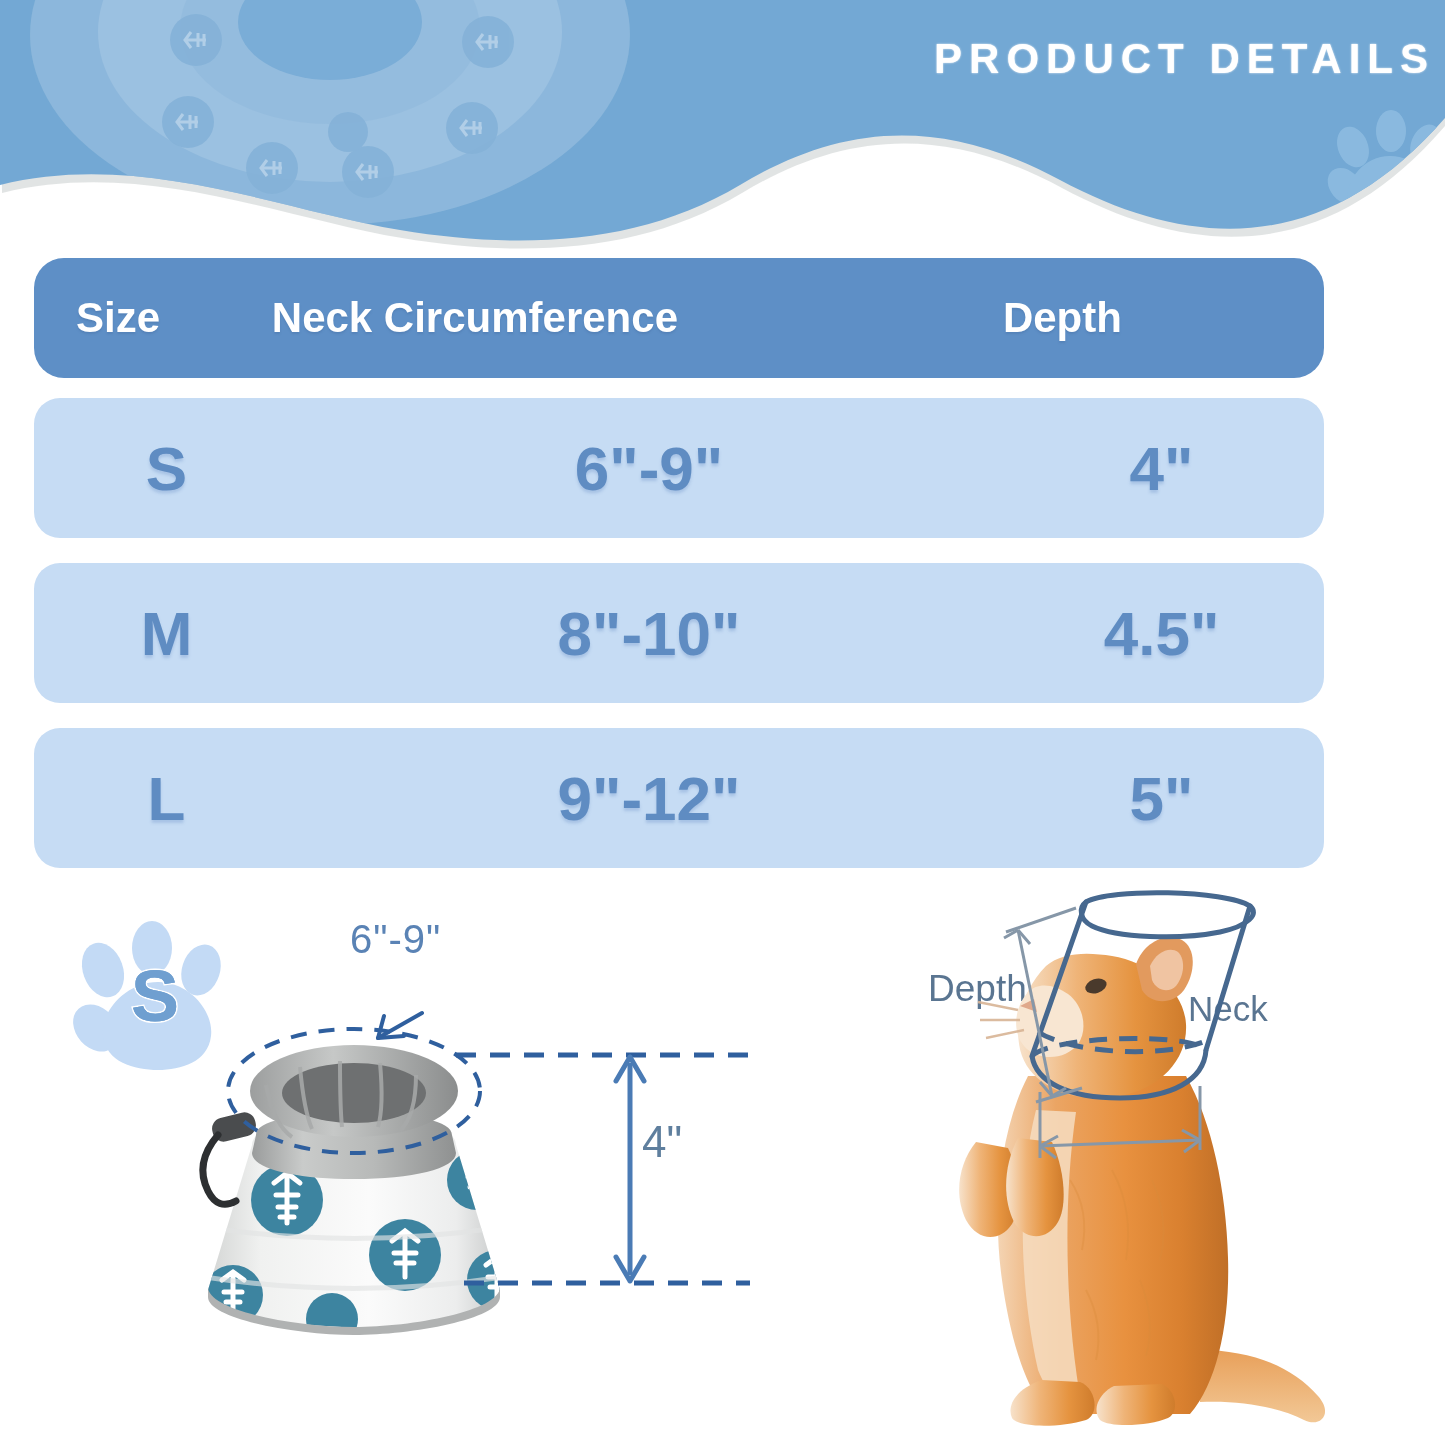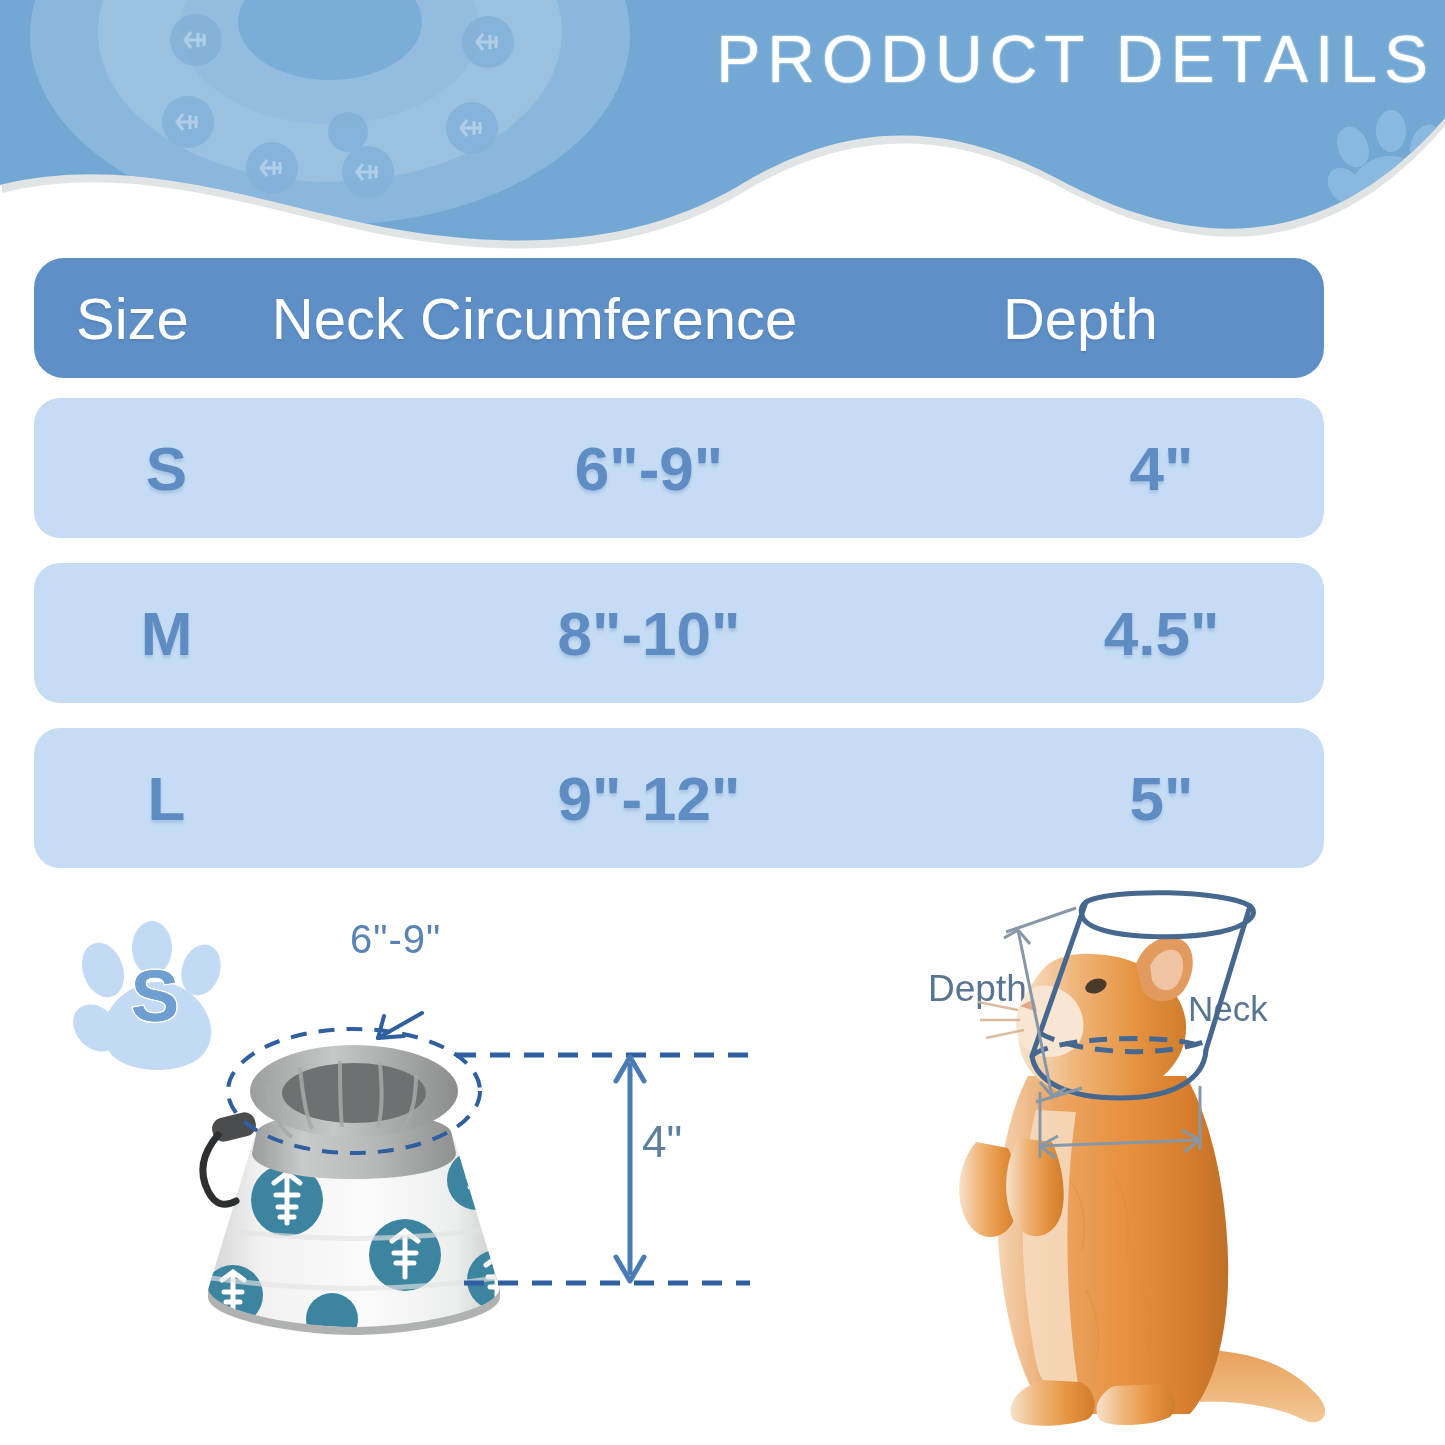--- a/index.html
+++ b/index.html
@@ -5,37 +5,37 @@
   html,body{margin:0;padding:0;background:#fff;}
   body{width:1445px;height:1445px;font-family:"Liberation Sans",sans-serif;overflow:hidden;}
   .page{position:relative;width:1445px;height:1445px;background:#fff;overflow:hidden;}
 
   
   .banner-wrap{position:absolute;left:0;top:0;width:1445px;height:250px;overflow:hidden;}
   .banner-svg{position:absolute;left:0;top:0;}
   .banner-title{
     position:absolute;left:575px;top:14px;width:860px;height:90px;
     display:flex;align-items:center;justify-content:flex-end;
-    font-size:66px;font-weight:normal;letter-spacing:7px;color:#ffffff;
+    font-size:42px;font-weight:bold;letter-spacing:7px;color:#ffffff;
     text-shadow:0 0 2px rgba(255,255,255,.95),0 2px 0 rgba(120,170,212,.55);
     white-space:nowrap;
     text-align:center;
   }
 
   
   .table{position:absolute;left:34px;top:258px;width:1290px;}
   .trow{display:flex;align-items:center;border-radius:26px;box-sizing:border-box;}
   .thead{height:120px;background:#5e8fc6;border-radius:30px;margin-bottom:20px;}
   .tbody-row{height:140px;background:#c6dcf4;margin-bottom:25px;}
   .tbody-row:last-child{margin-bottom:0;}
   .c-size{width:265px;text-align:center;}
   .c-neck{width:700px;text-align:center;}
   .c-depth{width:325px;text-align:center;}
   .thead .c-size,.thead .c-neck,.thead .c-depth{
-    color:#ffffff;font-size:58px;font-weight:normal;
+    color:#ffffff;font-size:42px;font-weight:bold;
     text-shadow:0 2px 2px rgba(70,110,160,.35);
   }
   .thead .c-size{text-align:left;padding-left:42px;width:225px;box-sizing:border-box;}
   .thead .c-neck{text-align:left;width:740px;margin-left:15px;}
   .thead .c-depth{text-align:left;width:325px;}
   .tbody-row .cell{
     color:#5f8cc2;font-size:62px;font-weight:bold;
     text-shadow:0 3px 3px rgba(130,165,210,.45);
   }
 

